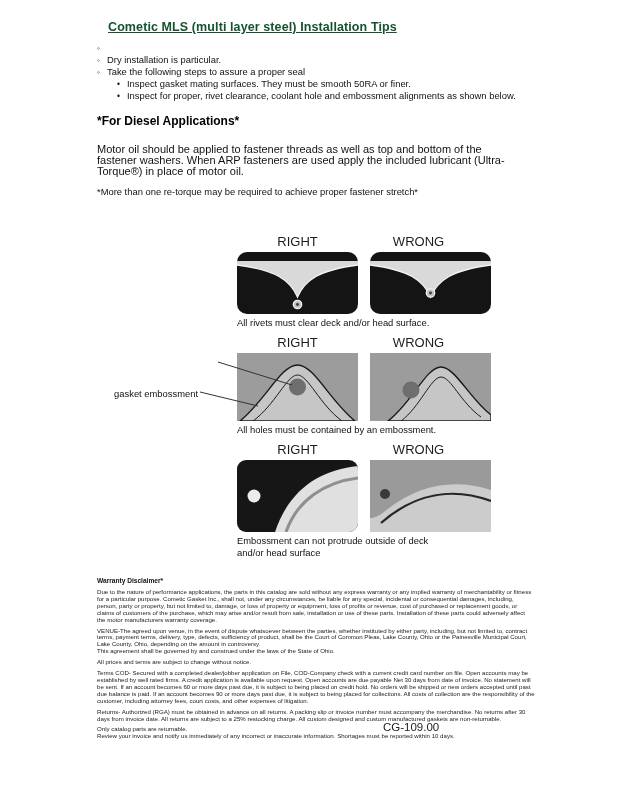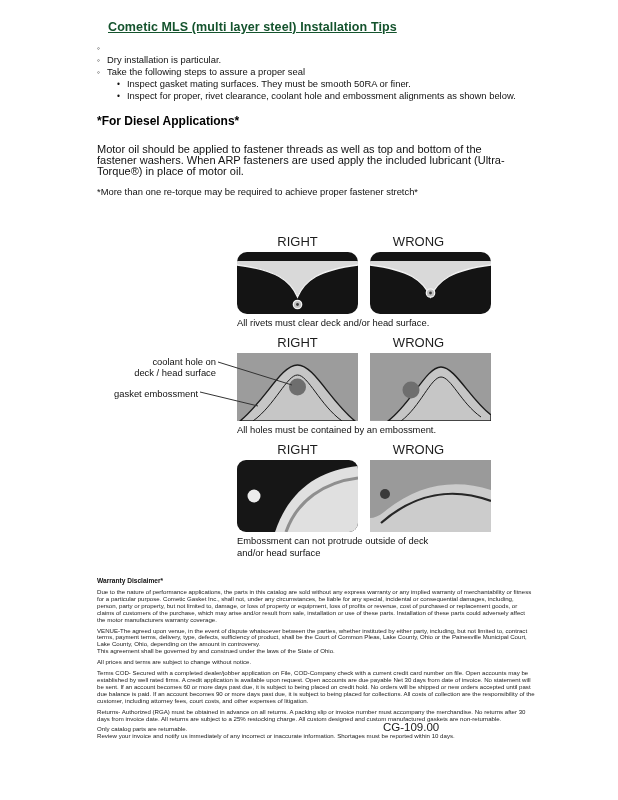--- a/index.html
+++ b/index.html
@@ -160,22 +160,20 @@
         <rect width="121" height="72" fill="#cccccc"></rect>
         <path d="M0,0 L121,0 L121,30 C85,18 47,24 14,52 C9,56 4,58 0,58 Z" fill="#9a9a9a"></path>
         <path d="M121,41 C83,27 45,33 11,63" fill="none" stroke="#262626" stroke-width="2.2"></path>
         <circle cx="15" cy="34" r="5" fill="#3a3a3a"></circle>
       </svg>
     </div>
     <div class="caption">Embossment can not protrude outside of deck
 and/or head surface</div>
   </div>
 
-  <div class="annot" id="annot-coolant">coolant hole on
-deck / head surface</div>
   <div class="annot" id="annot-emboss">gasket embossment</div>
   <svg class="leader-svg" width="112" height="60" viewBox="0 0 112 60">
     <line x1="22" y1="6" x2="96" y2="29" stroke="#333" stroke-width="1"></line>
     <line x1="4" y1="36" x2="62" y2="50" stroke="#333" stroke-width="1"></line>
   </svg>
 
   <div class="legal">
     <div class="legal-h">Warranty Disclaimer*</div>
     <p>Due to the nature of performance applications, the parts in this catalog are sold without any express warranty or any implied warranty of merchantability or fitness for a particular purpose.  Cometic Gasket Inc., shall not, under any circumstances, be liable for any special, incidental or consequential damages, including, person, party or property, but not limited to, damage, or loss of property or equipment, loss of profits or revenue, cost of purchased or replacement goods, or claims of customers of the purchase, which may arise and/or result from sale, installation or use of these parts.  Installation of these parts could adversely affect the motor manufacturers warranty coverage.</p>
     <p>VENUE-The agreed upon venue, in the event of dispute whatsoever between the parties, whether instituted by either party, including, but not limited to, contract terms, payment terms, delivery, type, defects, sufficiency of product, shall be the Court of Common Pleas, Lake County, Ohio or the Painesville Municipal Court, Lake County, Ohio, depending on the amount in controversy.

